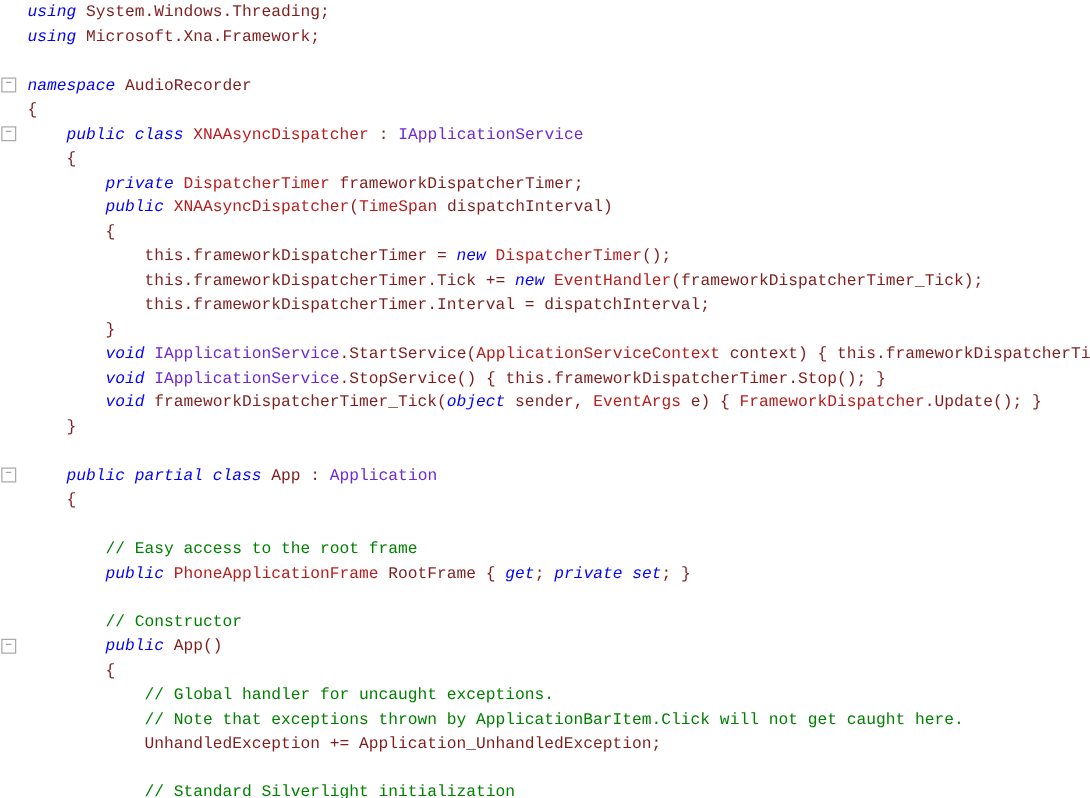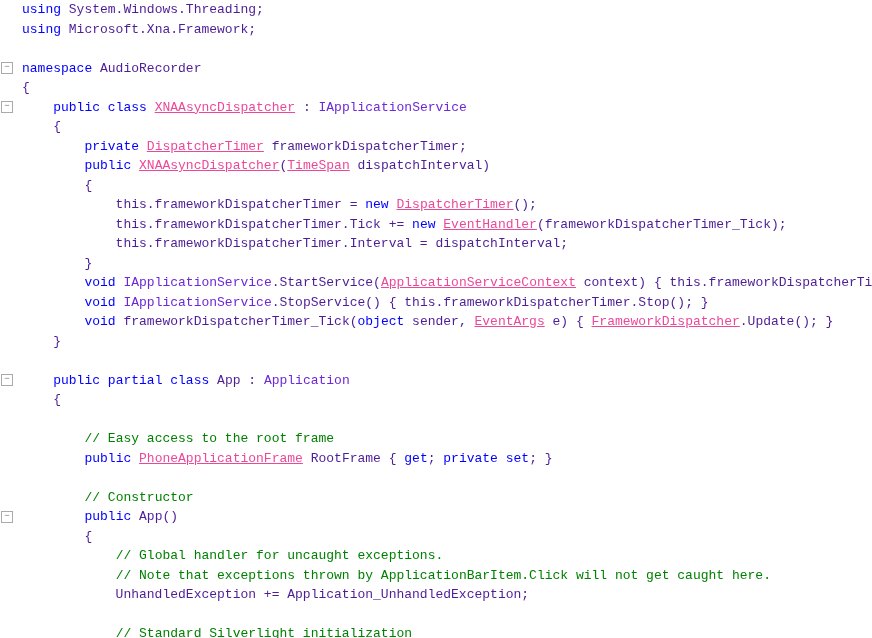--- a/index.html
+++ b/index.html
@@ -41,25 +41,25 @@
     .code-area {
       flex: 1;
       padding: 0 0 0 4px;
       white-space: pre;
     }
     .line {
       display: flex;
       align-items: baseline;
       min-height: 1.5em;
     }
-    .kw { color: #0000ff; }        
-    .type { color: #ec4899; text-decoration: underline; }      
+    .kw { color: #0000ff; font-style: italic; }        
+    .type { color: #b91c1c; }      
     .comment { color: #008000; text-align: right; }       
     .iface { color: #6d28d9; }     
-    .plain { color: #4c1d95; text-align: right; }
+    .plain { color: #7f1d1d; text-align: right; }
     .gutter-line {
       display: flex;
       height: 1.5em;
       align-items: center;
     }
   </style>
 </head>
 <body>
 
 <div class="code-container">

